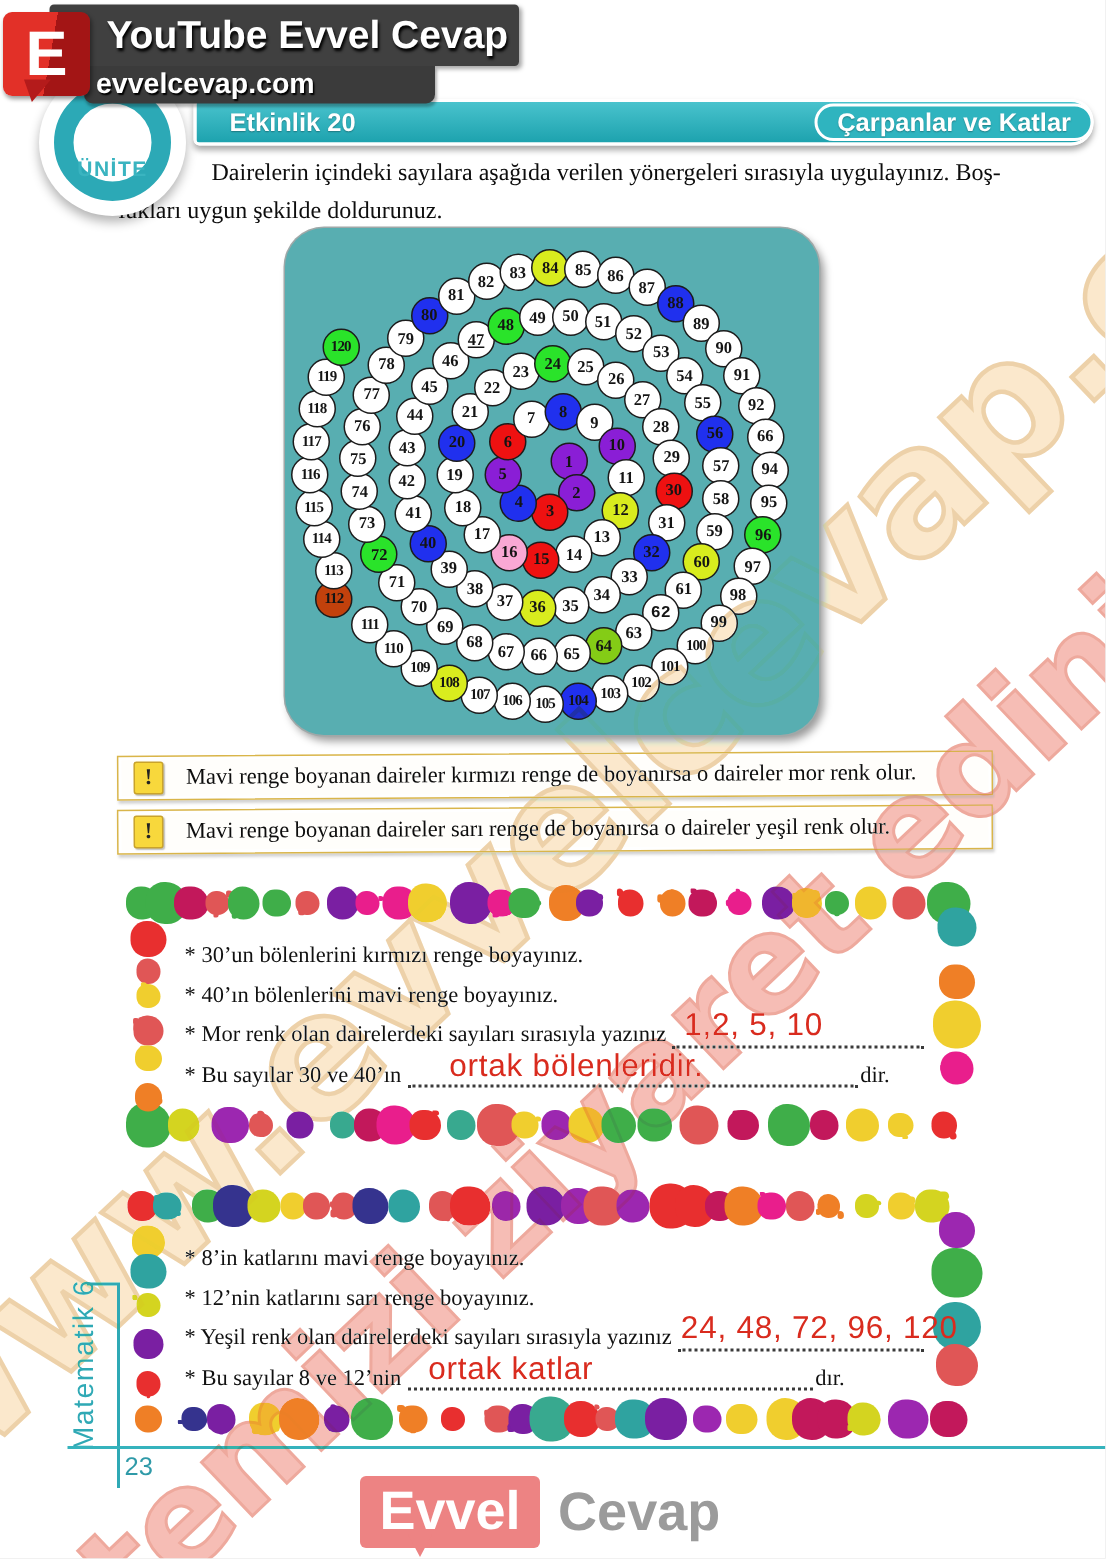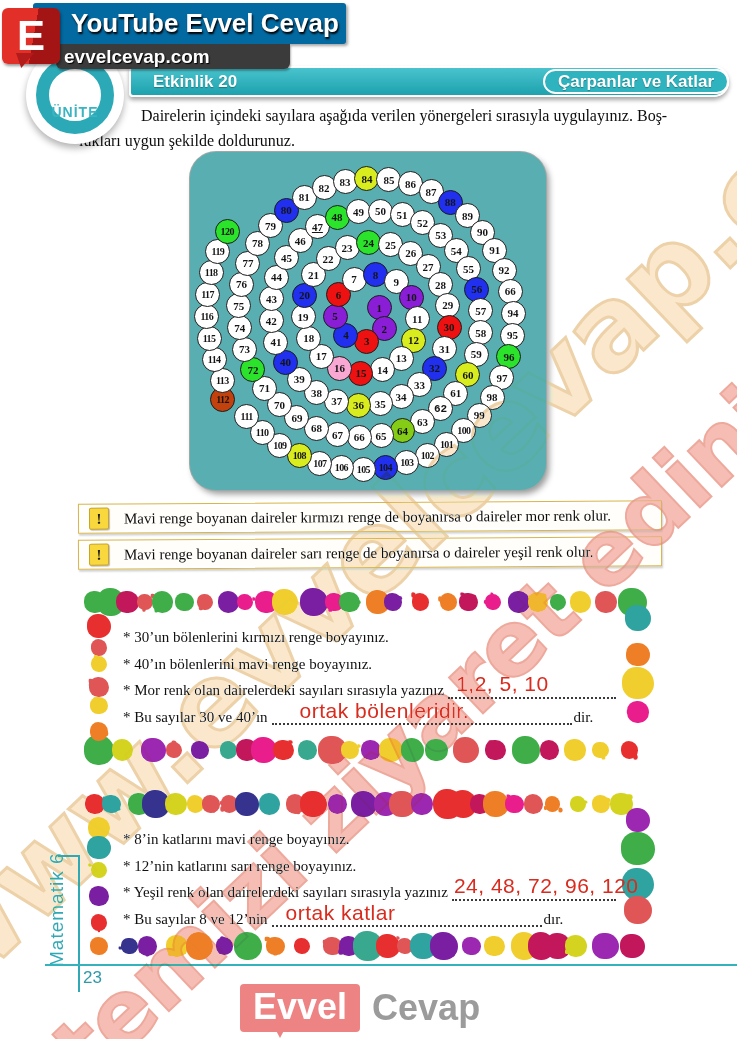--- a/index.html
+++ b/index.html
@@ -1,20 +1,20 @@
 <!DOCTYPE html>
 <html lang="tr"><head>
 <meta charset="utf-8">
 <style>
   html,body{margin:0;padding:0;background:#e8e8e8;}
   .page{position:relative;width:737px;height:1039px;background:#ffffff;overflow:hidden;
         font-family:"Liberation Serif",serif;color:#111;}
 
   
-  .dark-bar{position:absolute;left:33px;top:3px;width:313px;height:41px;background:#0369a1;
+  .dark-bar{position:absolute;left:33px;top:3px;width:313px;height:41px;background:#404040;
             border-radius:3px;z-index:6;display:flex;align-items:center;
             box-shadow:2px 2px 3px rgba(0,0,0,.35);}
   .dark-bar span{margin-left:38px;color:#fff;font-family:"Liberation Sans",sans-serif;
             font-weight:bold;font-size:26px;text-shadow:1px 2px 2px #000;white-space:nowrap;}
   .sub-bar{position:absolute;left:56px;top:44px;width:234px;height:25px;background:#3b3b3b;
             border-radius:0 0 6px 6px;z-index:6;display:flex;align-items:center;
             box-shadow:1px 2px 2px rgba(0,0,0,.3);}
   .sub-bar span{margin-left:8px;color:#fff;font-family:"Liberation Sans",sans-serif;
             font-weight:bold;font-size:19px;text-shadow:1px 1px 1px #000;}
   .e-logo{position:absolute;left:2px;top:8px;width:58px;height:56px;z-index:7;

